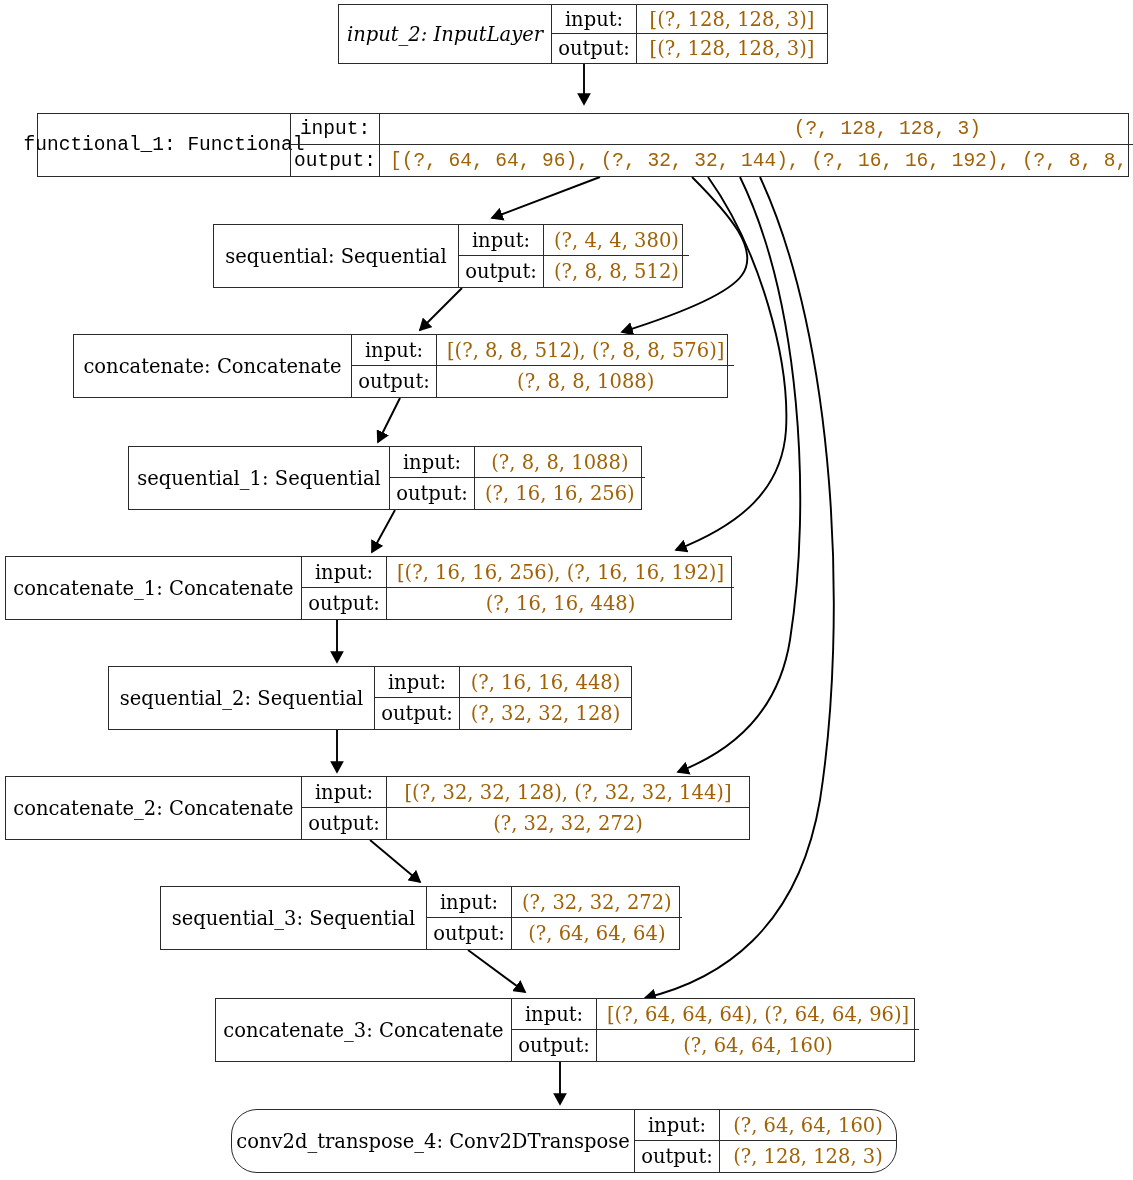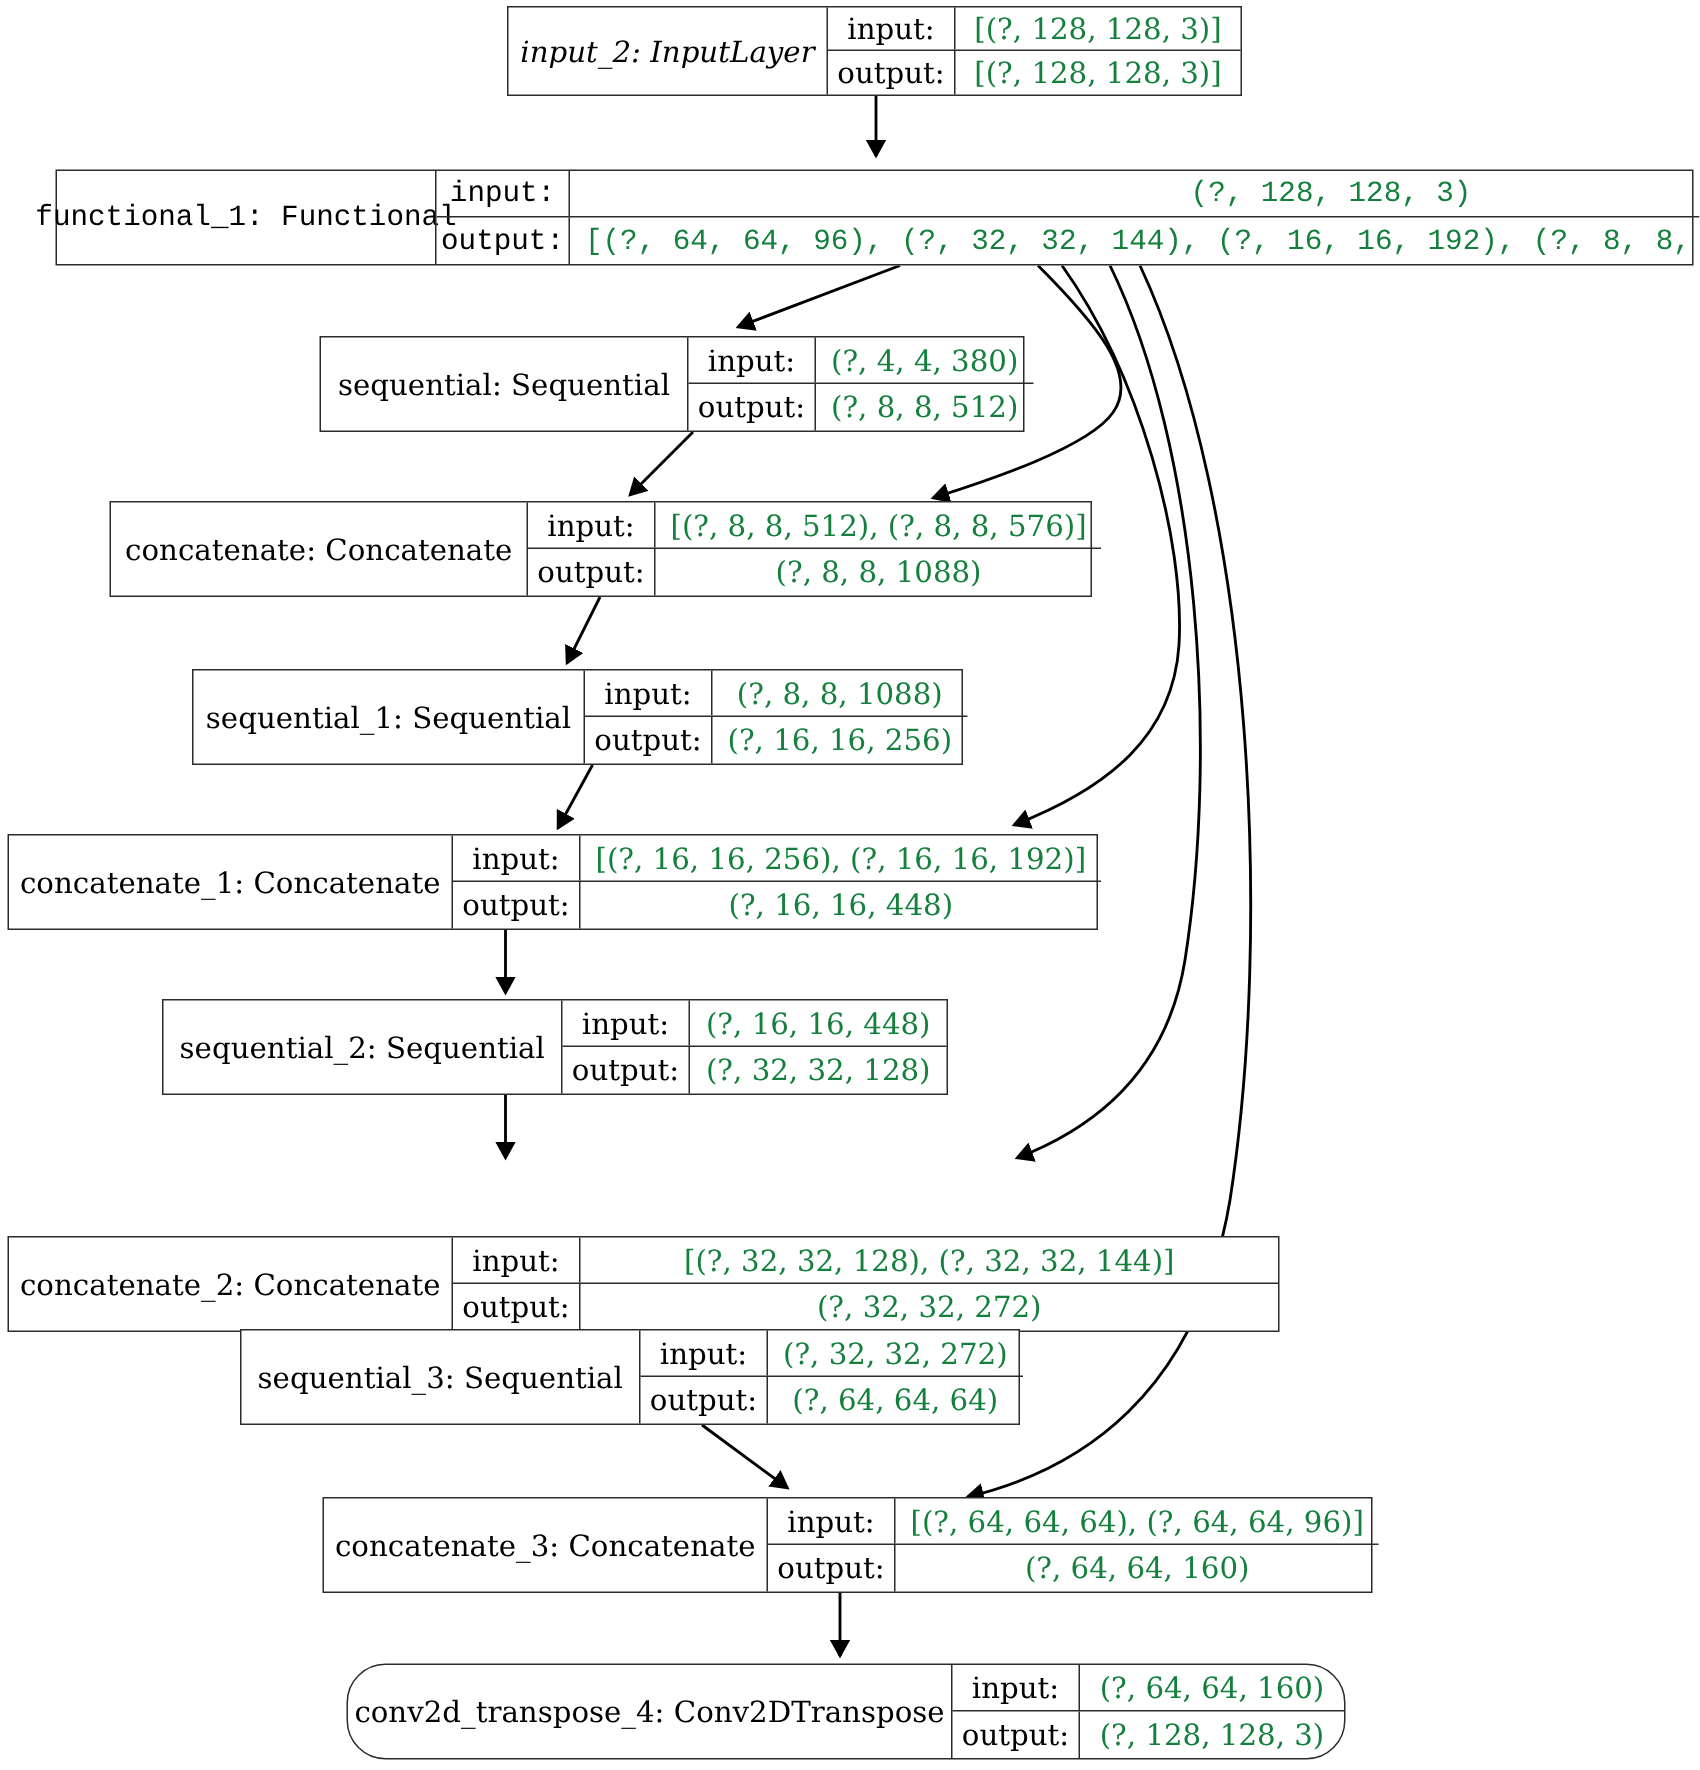--- a/index.html
+++ b/index.html
@@ -70,21 +70,21 @@
     white-space: nowrap;
     box-sizing: border-box;
   }
   .io-shape {
     display: flex;
     align-items: center;
     justify-content: center;
     border-left: 1.6px solid #2b2b2b;
     padding: 0 10px;
     font-size: 19.5px;
-    color: #15803d;
+    color: #a16207;
     white-space: nowrap;
     flex: 1 1 auto;
     box-sizing: border-box;
   }
 </style>
 </head>
 <body>
 
 <div id="canvas">
 
@@ -243,21 +243,21 @@
         <div class="io-label" style="width:84px;">input:</div>
         <div class="io-shape">(?, 16, 16, 448)</div>
       </div>
       <div class="io-row">
         <div class="io-label" style="width:84px;">output:</div>
         <div class="io-shape">(?, 32, 32, 128)</div>
       </div>
     </div>
   </div>
 
-  <div class="node" style="left:5px; top:776px; width:848px; height:64px;margin-top:48px;">
+  <div class="node" style="left:5px; top:776px; width:745px; height:64px;">
     <div class="node-name" style="width:295px;">concatenate_2: Concatenate</div>
     <div class="io-block">
       <div class="io-row top">
         <div class="io-label" style="width:84px;">input:</div>
         <div class="io-shape">[(?, 32, 32, 128), (?, 32, 32, 144)]</div>
       </div>
       <div class="io-row">
         <div class="io-label" style="width:84px;">output:</div>
         <div class="io-shape">(?, 32, 32, 272)</div>
       </div>

